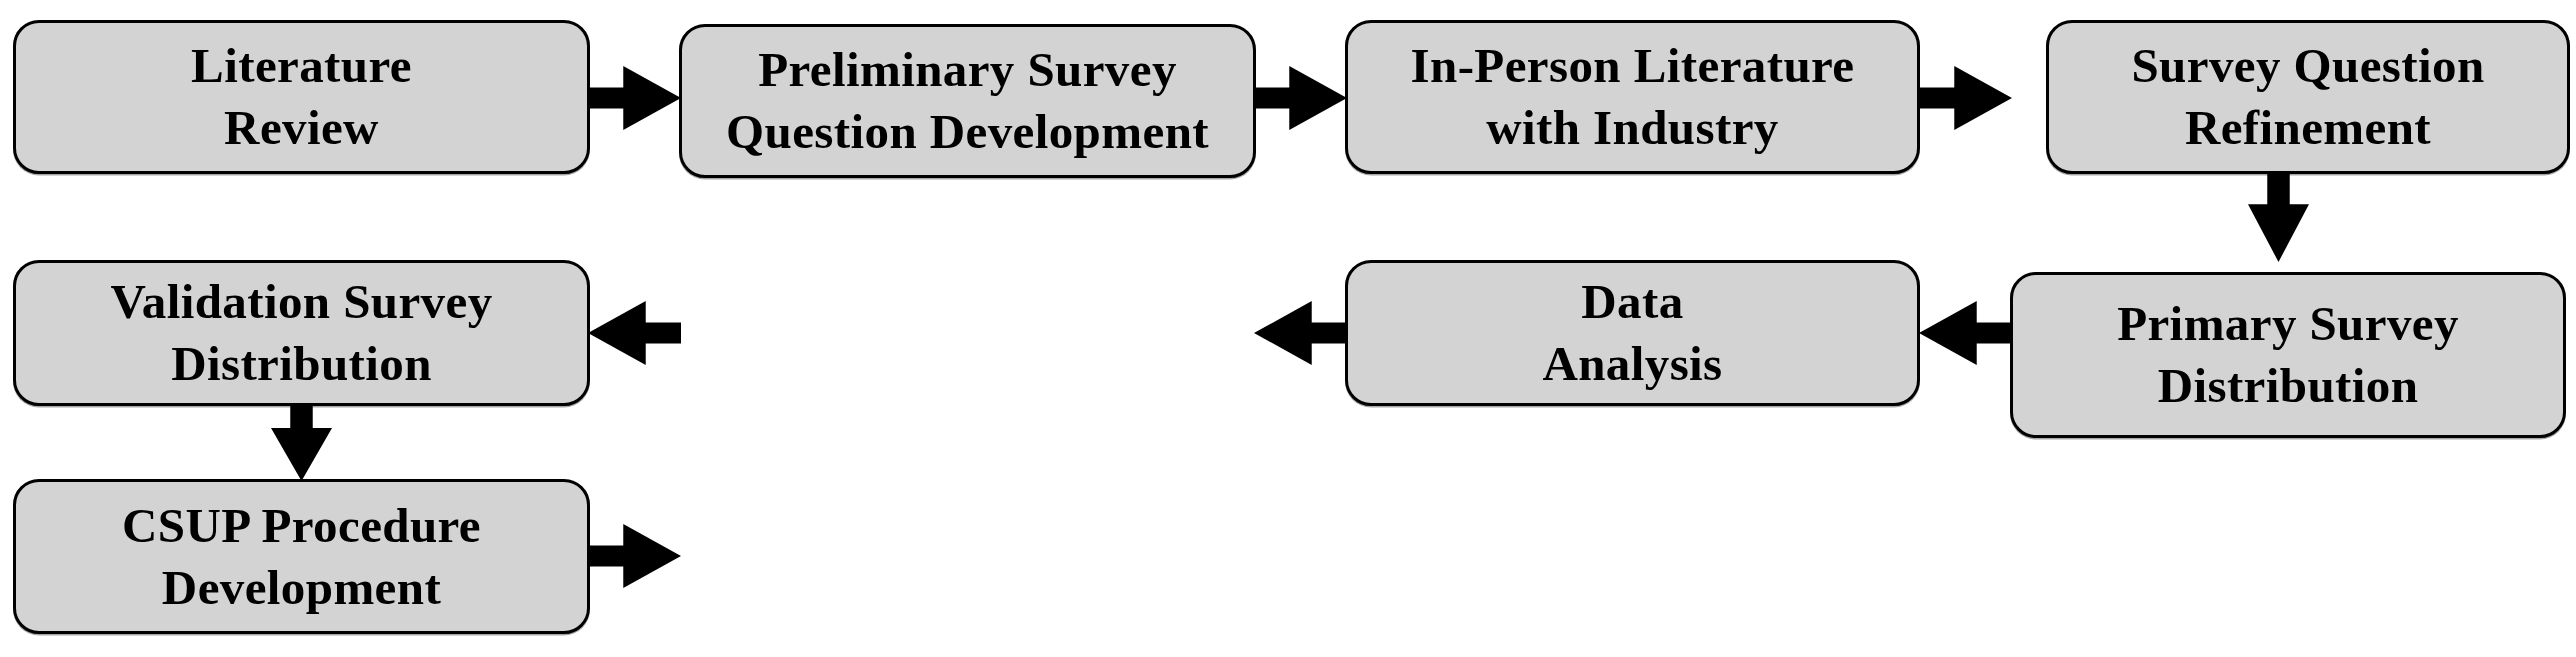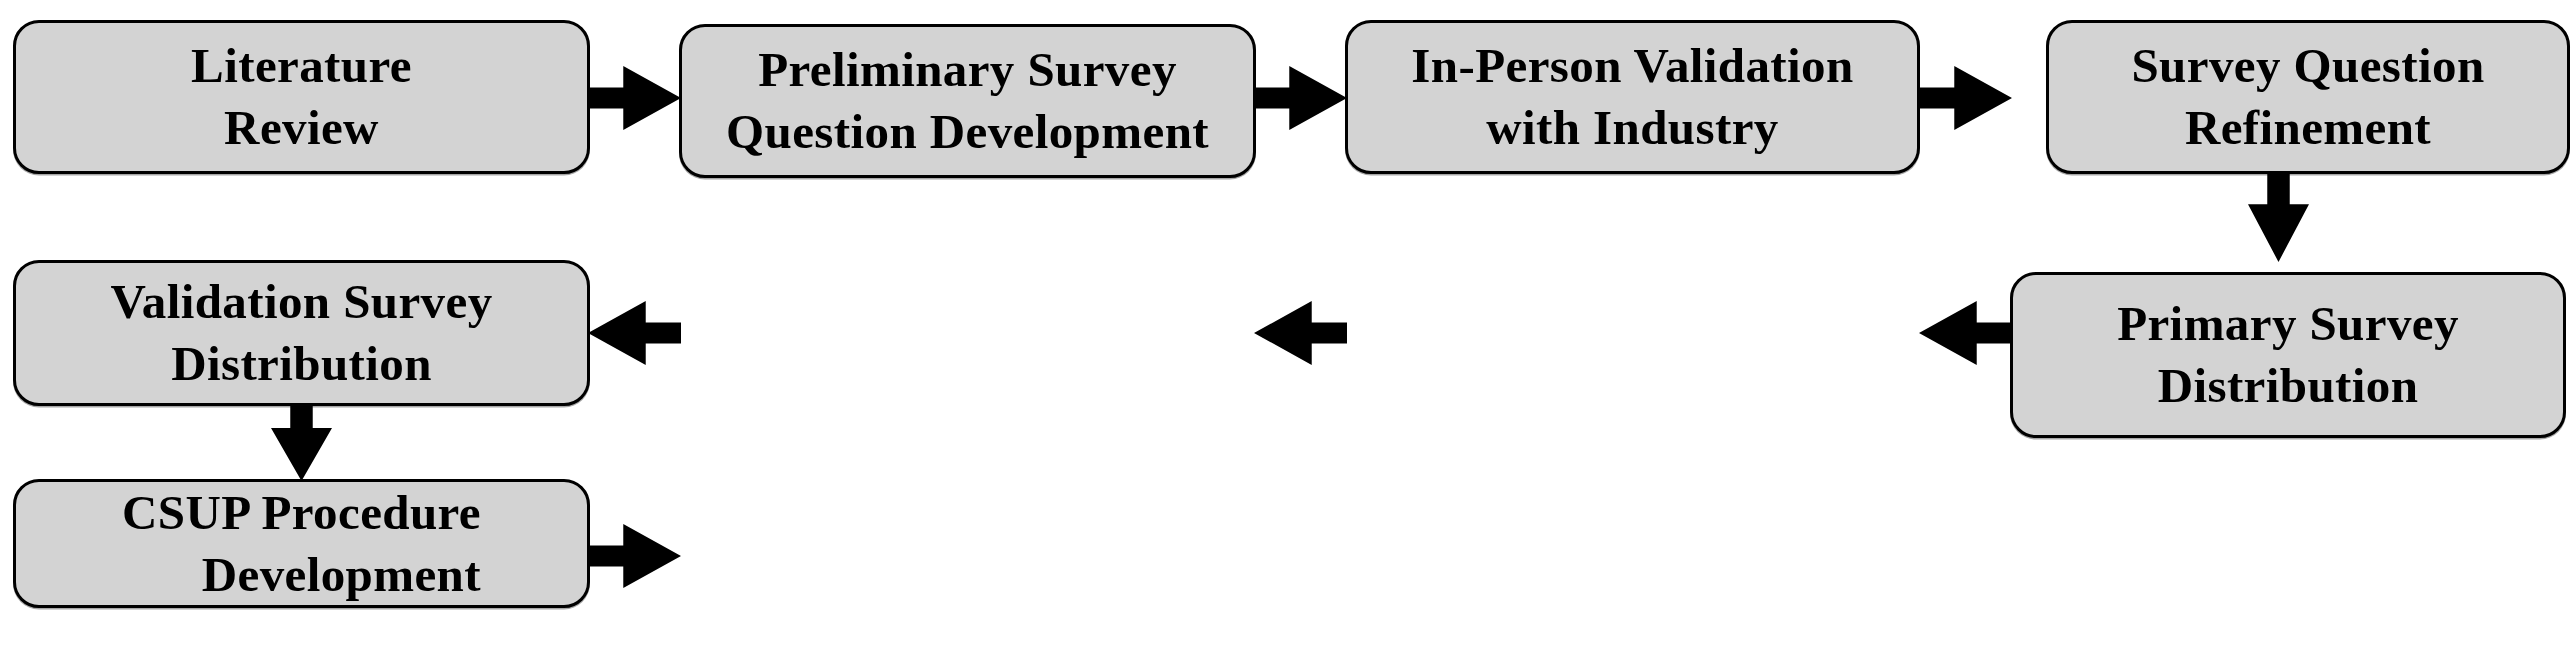--- a/index.html
+++ b/index.html
@@ -55,42 +55,46 @@
     <span class="label">Literature
 Review</span>
   </div>
 
   <div class="node" style="left:679px; top:24px; width:577px; height:154px;">
     <span class="label">Preliminary Survey
 Question Development</span>
   </div>
 
   <div class="node" style="left:1345px; top:20px; width:575px; height:154px;">
-    <span class="label">In-Person Validation
+    <span class="label">In-Person Literature
 with Industry</span>
   </div>
 
   <div class="node" style="left:2010px; top:20px; width:524px; height:154px;margin-left:36px;">
     <span class="label">Survey Question
 Refinement</span>
   </div>
 
   <div class="node" style="left:2010px; top:272px; width:556px; height:166px;">
     <span class="label">Primary Survey
 Distribution</span>
   </div>
 
+  <div class="node" style="left:1345px; top:260px; width:575px; height:146px;">
+    <span class="label">Data
+Analysis</span>
+  </div>
 
 
   <div class="node" style="left:13px; top:260px; width:577px; height:146px;">
     <span class="label">Validation Survey
 Distribution</span>
   </div>
 
-  <div class="node" style="left:13px; top:479px; width:577px; height:129px;text-align:right;">
+  <div class="node" style="left:13px; top:479px; width:577px; height:155px;">
     <span class="label">CSUP Procedure
 Development</span>
   </div>
 
 
   <svg class="arrow" style="left:588px; top:66px; width:93px; height:64px;" viewBox="0 0 116 80" preserveAspectRatio="none">
     <polygon points="0,27 44,27 44,0 116,40 44,80 44,53 0,53"></polygon>
   </svg>
   <svg class="arrow" style="left:1254px; top:66px; width:93px; height:64px;" viewBox="0 0 116 80" preserveAspectRatio="none">
     <polygon points="0,27 44,27 44,0 116,40 44,80 44,53 0,53"></polygon>

